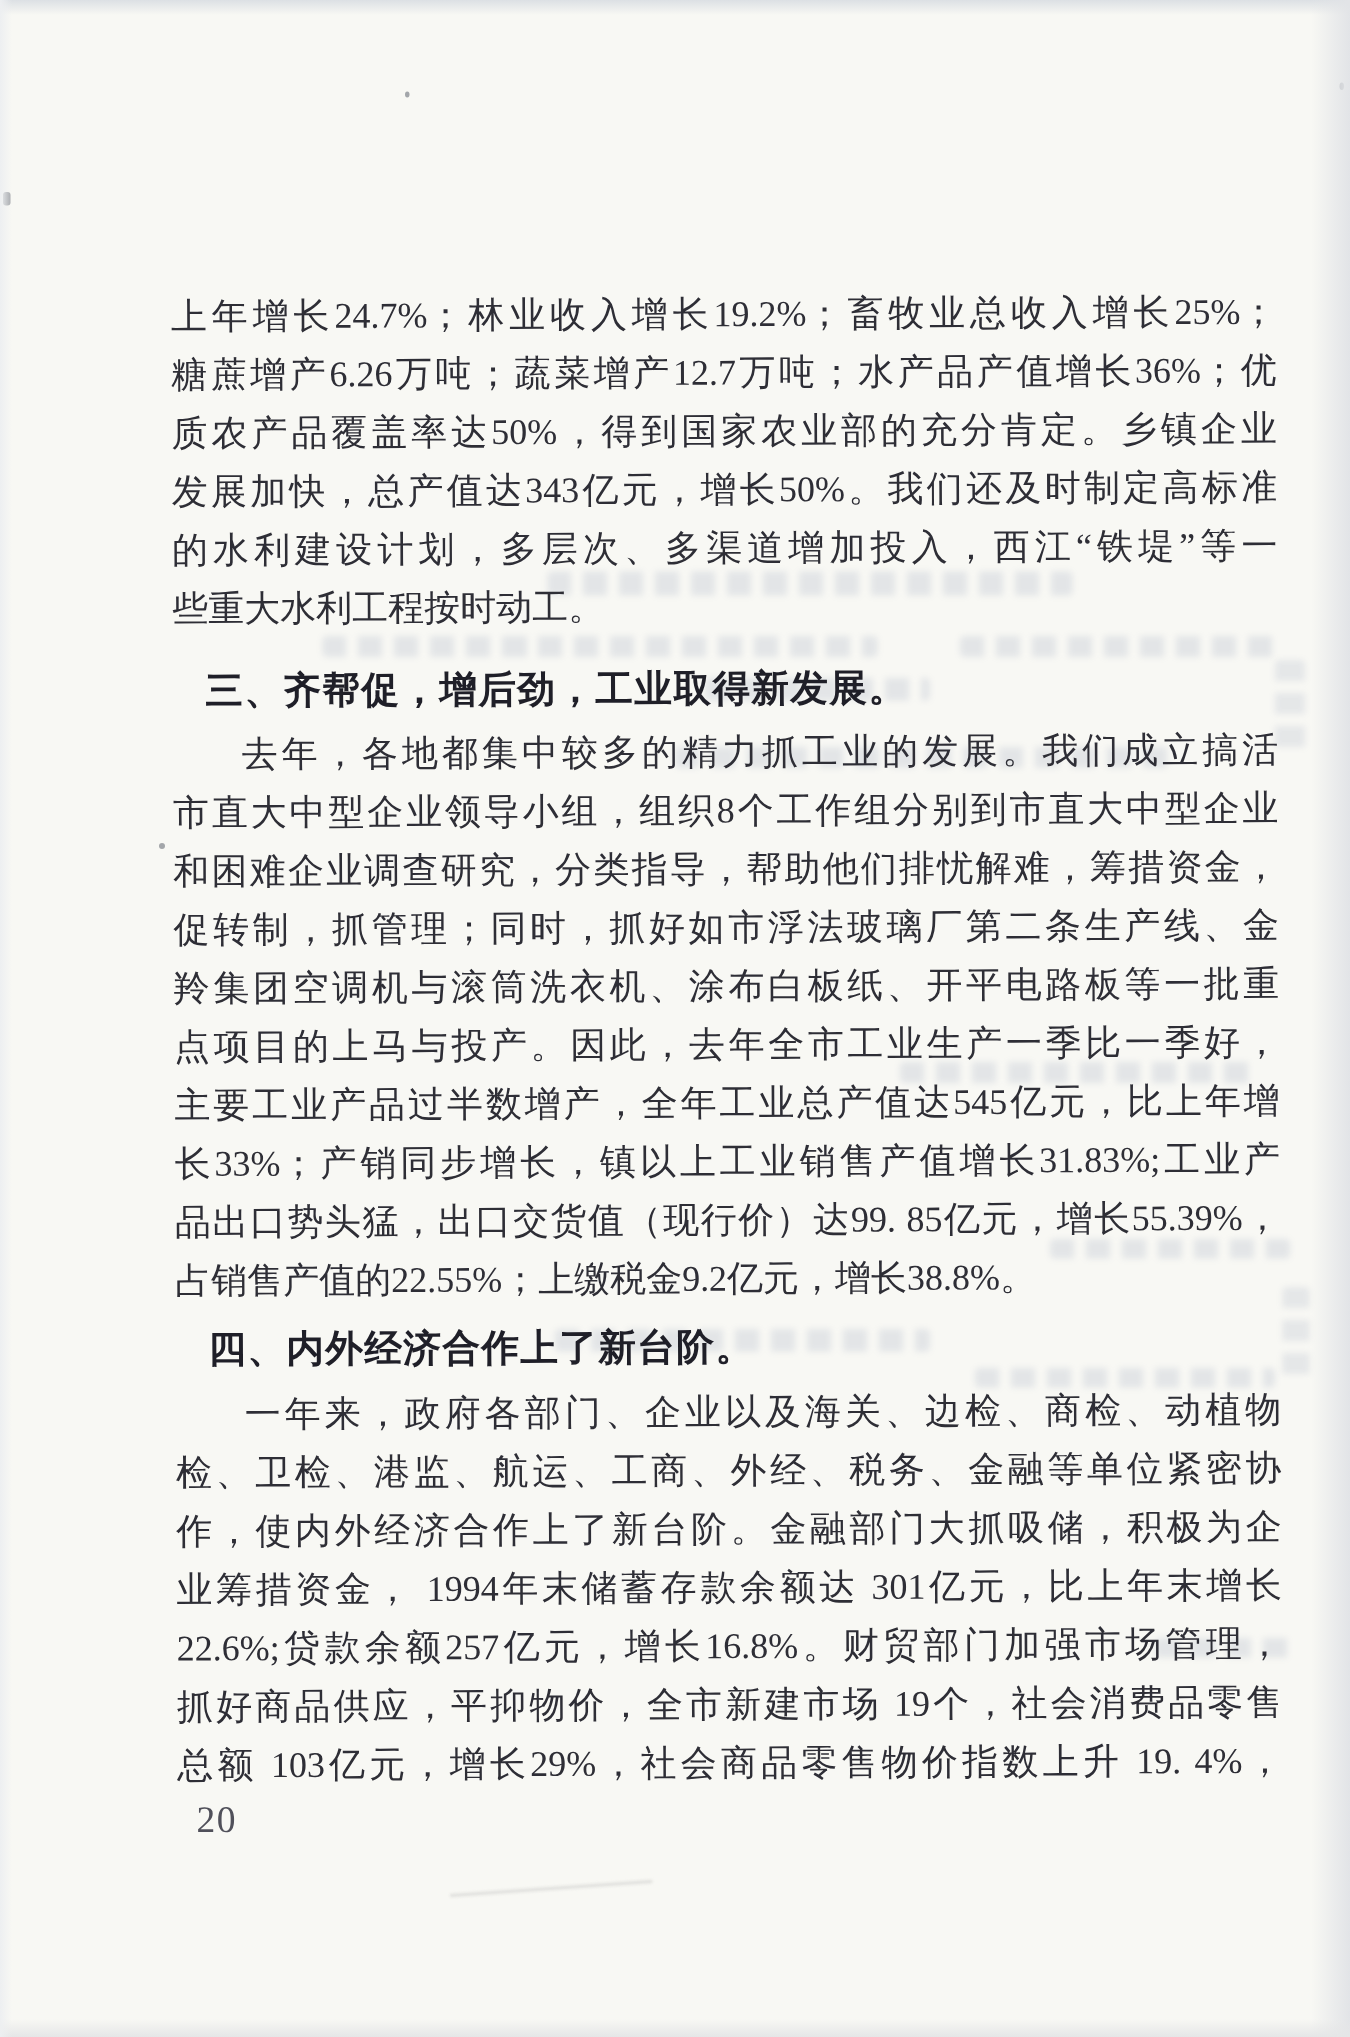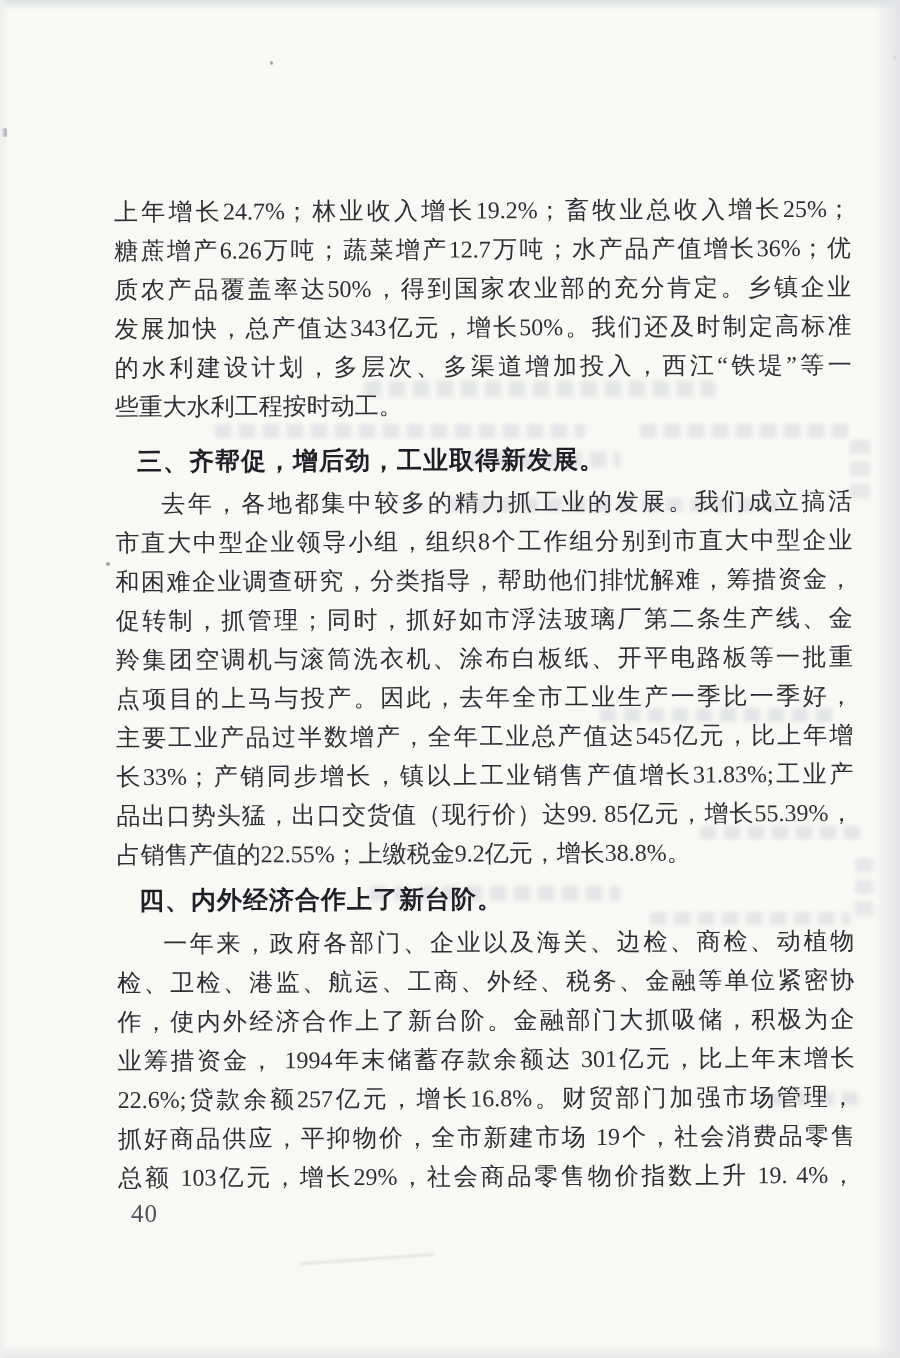--- a/index.html
+++ b/index.html
@@ -109,21 +109,21 @@
         <div class="line indent">一年来，政府各部门、企业以及海关、边检、商检、动植物</div>
         <div class="line">检、卫检、港监、航运、工商、外经、税务、金融等单位紧密协</div>
         <div class="line">作，使内外经济合作上了新台阶。金融部门大抓吸储，积极为企</div>
         <div class="line">业筹措资金， 1994年末储蓄存款余额达 301亿元，比上年末增长</div>
         <div class="line">22.6%;贷款余额257亿元，增长16.8%。财贸部门加强市场管理，</div>
         <div class="line">抓好商品供应，平抑物价，全市新建市场 19个，社会消费品零售</div>
         <div class="line">总额 103亿元，增长29%，社会商品零售物价指数上升 19. 4%，</div>
       </div>
     </div>
 
-  <div class="page-number">40</div>
+  <div class="page-number">20</div>
 
   <div class="crease"></div>
   <div class="speck" style="left:270px;top:61px;width:3px;height:4px;"></div>
   <div class="speck" style="left:2px;top:128px;width:5px;height:9px;border-radius:2px;"></div>
   <div class="speck" style="left:106px;top:562px;width:4px;height:4px;"></div>
   <div class="speck" style="left:893px;top:55px;width:3px;height:5px;"></div>
 
   <div class="edge-top"></div>
   <div class="edge-right"></div>
   <div class="edge-bottom"></div>

